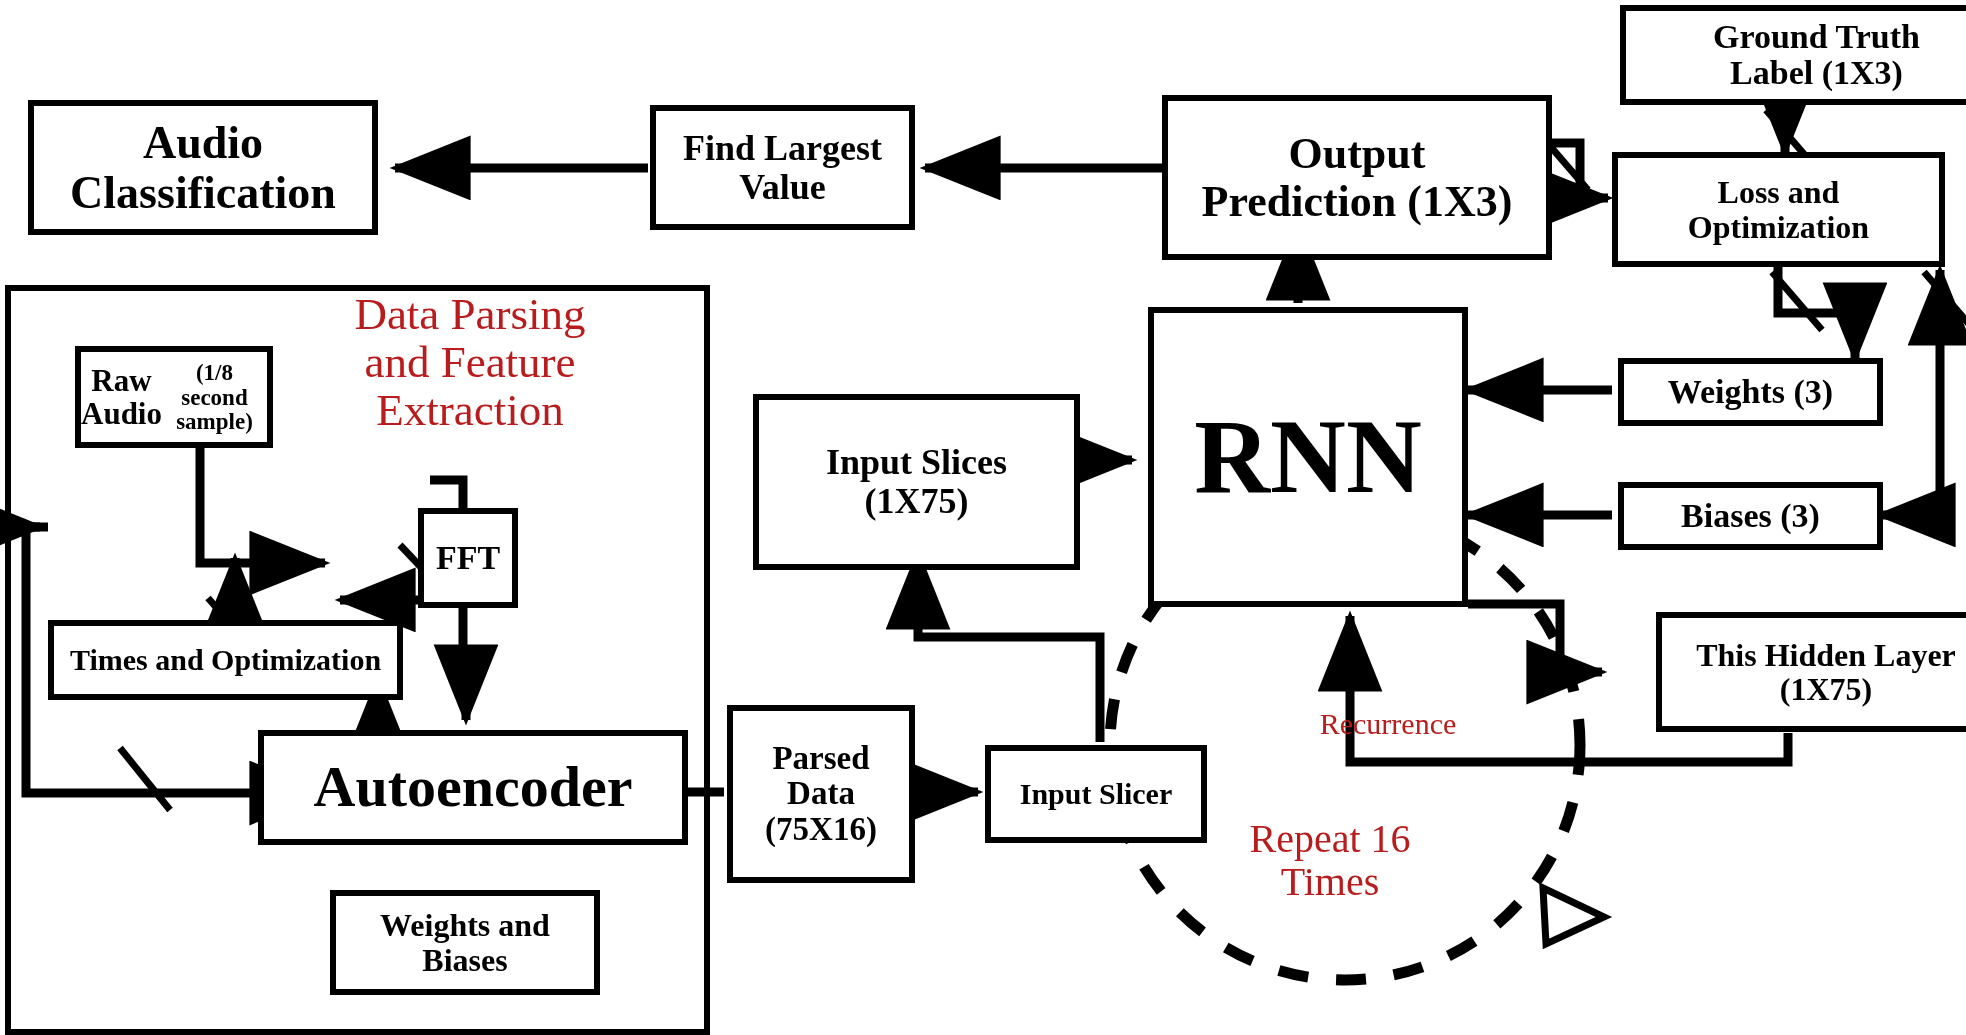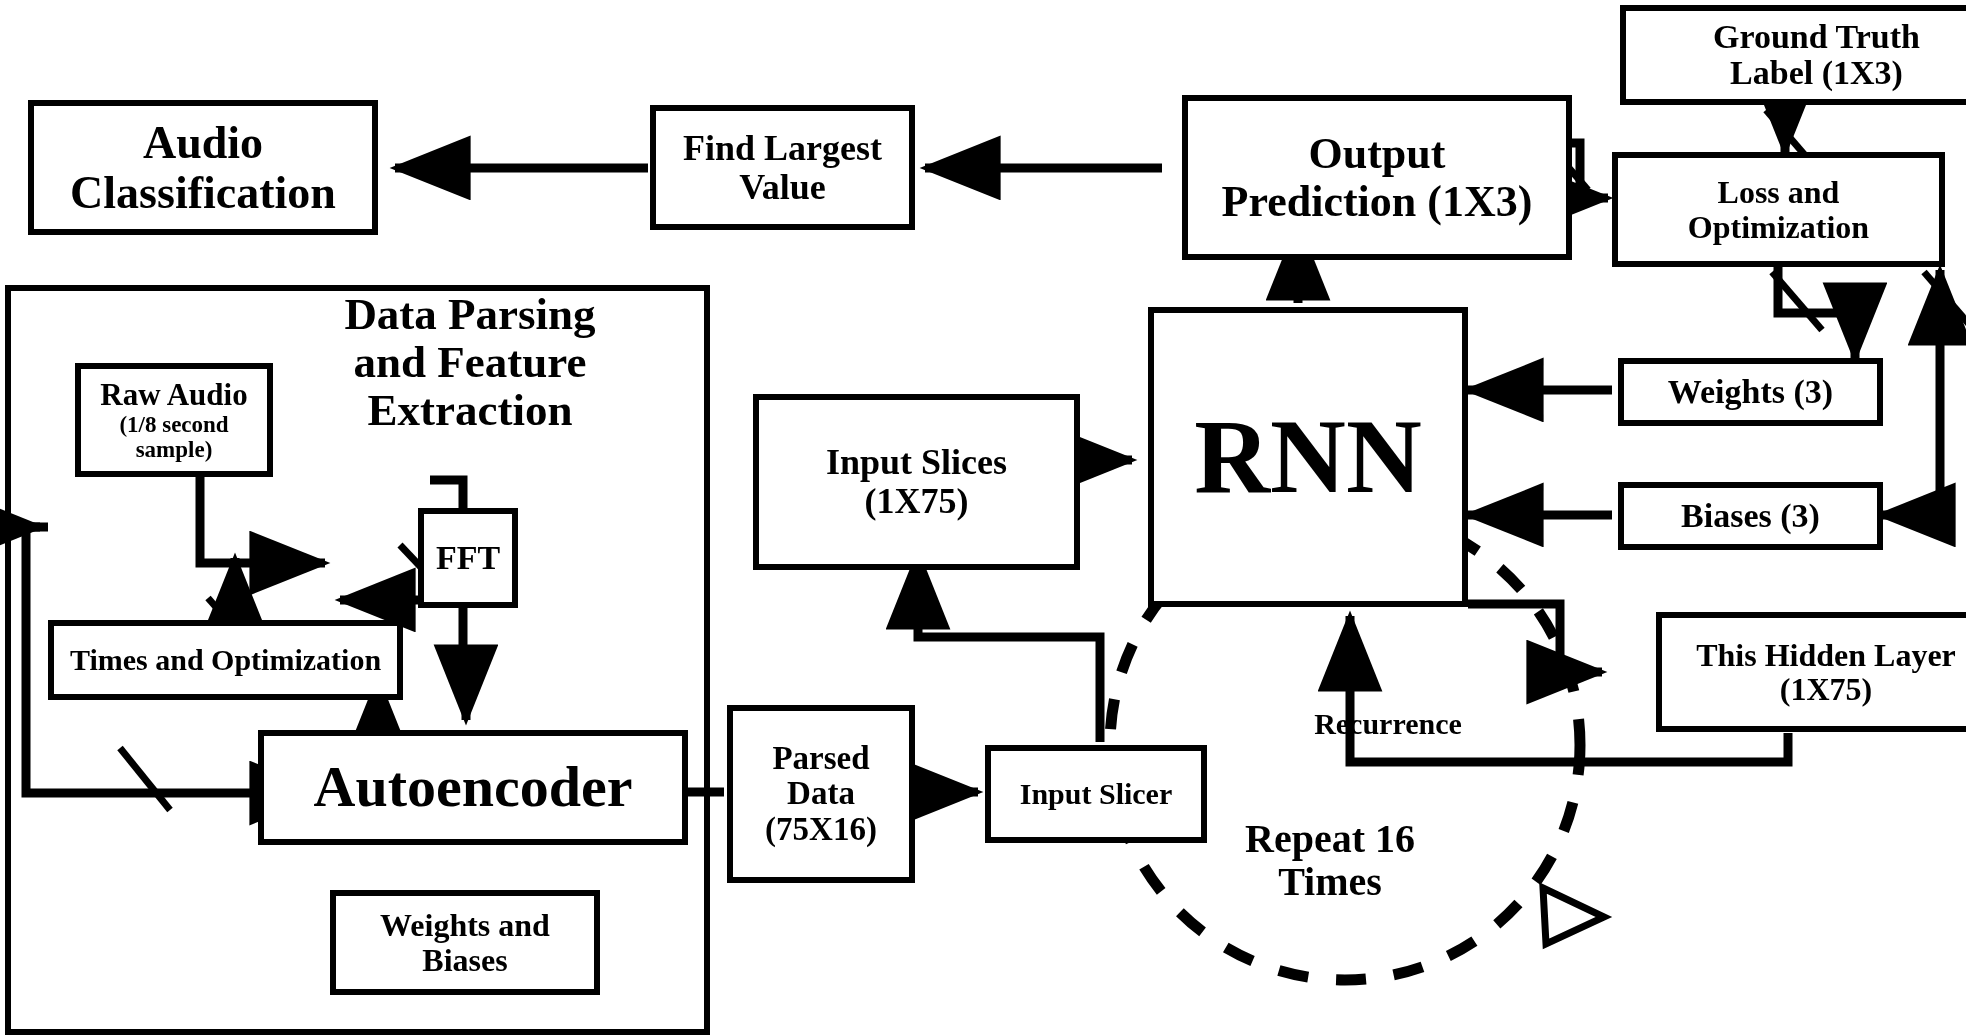--- a/index.html
+++ b/index.html
@@ -5,25 +5,25 @@
   html,body{margin:0;padding:0;background:#ffffff;}
   body{width:1966px;height:1035px;overflow:hidden;font-family:"Liberation Serif",serif;}
   #stage{position:relative;width:1966px;height:1035px;background:#fff;}
   svg.layer{position:absolute;left:0;top:0;width:1966px;height:1035px;}
   .node{position:absolute;box-sizing:border-box;border:6px solid #000;background:#fff;
         display:flex;align-items:center;justify-content:center;text-align:center;
         font-family:"Liberation Serif",serif;font-weight:bold;color:#000;line-height:1.07;}
   .node.container{display:block;background:transparent;}
   .lbl{display:block;}
   .sub{display:block;font-size:23px;font-weight:bold;margin-top:2px;}
-  .freetext{position:absolute;font-family:"Liberation Serif",serif;font-weight:bold;color:#000000;
+  .freetext{position:absolute;font-family:"Liberation Serif",serif;font-weight:normal;color:#b91c1c;
             text-align:center;line-height:1.07;}
   .t-audio{font-size:46px;}
   .t-find{font-size:36px;}
-  .t-out{font-size:44px;margin-left:20px;}
+  .t-out{font-size:44px;}
   .t-gt{font-size:34px;}
   .t-loss-r{font-size:32px;text-align:center;}
   .t-weights{font-size:34px;}
   .t-biases{font-size:34px;}
   .t-hidden{font-size:32px;}
   .t-rnn{font-size:105px;}
   .t-slices{font-size:36px;}
   .t-parsed{font-size:33px;}
   .t-slicer{font-size:30px;justify-content:center;}
   .t-raw{font-size:31px;}
@@ -159,21 +159,21 @@
   </div>
 
   <div class="node t-parsed" style="left:727px;top:705px;width:188px;height:178px;">
     <span class="lbl">Parsed<br>Data<br>(75X16)</span>
   </div>
 
   <div class="node t-slicer" style="left:985px;top:745px;width:222px;height:98px;">
     <span class="lbl">Input Slicer</span>
   </div>
 
-  <div class="node t-raw" style="left:75px;top:363px;width:198px;height:114px;flex-direction:column;">
+  <div class="node t-raw" style="left:75px;top:346px;width:198px;height:102px;flex-direction:row;">
     <span class="lbl">Raw Audio</span>
     <span class="sub">(1/8 second sample)</span>
   </div>
 
   <div class="node t-fft" style="left:418px;top:508px;width:100px;height:100px;">
     <span class="lbl">FFT</span>
   </div>
 
   <div class="node t-lossl" style="left:48px;top:620px;width:355px;height:80px;">
     <span class="lbl">Times and Optimization</span>

